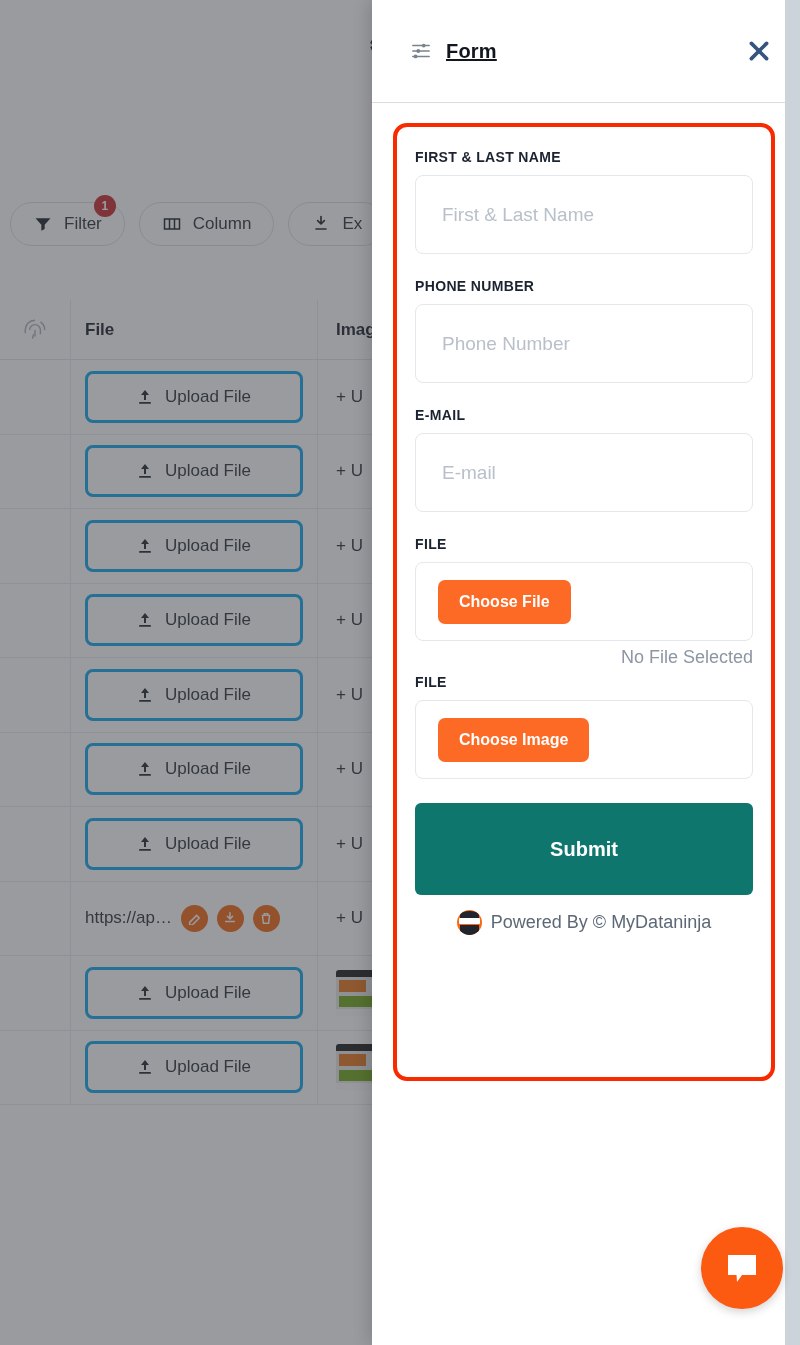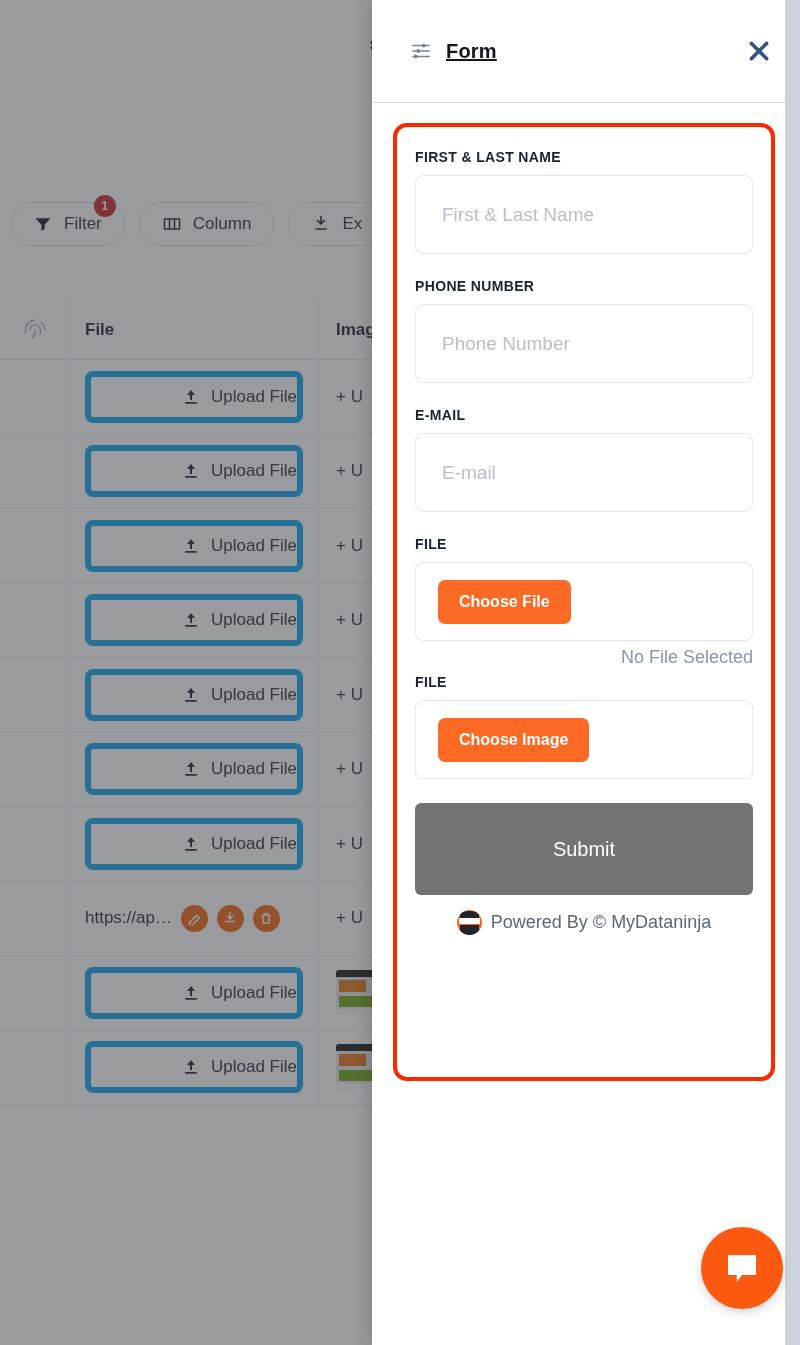--- a/index.html
+++ b/index.html
@@ -51,22 +51,22 @@
     display: flex; height: 74.5px; border-bottom: 1px solid #e9ebee; align-items: center;
   }
   .thead { height: 60px; border-bottom: 1px solid #e1e4e8; font-weight: bold; color: #1a1f28; font-size: 17px; }
   .c-check { width: 70px; display: flex; justify-content: center; align-items: center; }
   .c-file  { width: 247px; border-left: 1px solid #e9ebee; display:flex; align-items:center; justify-content:center; height:100%; }
   .c-img   { flex: 1; border-left: 1px solid #e9ebee; display:flex; align-items:center; padding-left: 18px; height:100%; gap:12px; }
   .thead .c-file, .thead .c-img { justify-content: flex-start; padding-left: 14px; }
   .thead .c-img { padding-left: 18px; }
 
   .upload-btn {
-    width: 218px; height: 52px; border: 6px solid #0ea5e9; border-radius: 8px;
-    background: #fff; display: flex; align-items: center; justify-content: flex-end;
+    width: 218px; height: 52px; border: 3px solid #0ea5e9; border-radius: 8px;
+    background: #fff; display: flex; align-items: center; justify-content: center;
     gap: 12px; font-size: 17px; color: #2b3038;
   }
   .upimg { font-size: 17px; color: #2b3038; white-space: nowrap; }
   .urlcell { display:flex; align-items:center; gap: 9px; padding-left: 14px; width:247px;
              border-left:1px solid #e9ebee; height:100%; }
   .urltext { font-size: 17px; color: #2b3038; white-space: nowrap; }
   .act {
     width: 27px; height: 27px; border-radius: 50%; background: #f2650f;
     display: flex; align-items: center; justify-content: center; color: #fff;
   }
@@ -121,22 +121,22 @@
   }
   .orange-btn {
     background: #fc6a26; color: #fff; border: none; border-radius: 7px;
     font-size: 16px; font-weight: bold; padding: 13px 21px; cursor: pointer;
     font-family: "Liberation Sans", sans-serif;
   }
   .nofile {
     text-align: right; font-size: 18px; color: #8d96a3; margin-top: 6px;
   }
   #submit-btn {
-    width: 100%; height: 92px; background: #737373; color: #fff;
-    border: none; border-radius: 6px; font-size: 20px; font-weight: normal;
+    width: 100%; height: 92px; background: #0f766e; color: #fff;
+    border: none; border-radius: 6px; font-size: 20px; font-weight: bold;
     cursor: pointer; margin-top: 24px; font-family: "Liberation Sans", sans-serif;
   }
   #powered {
     display: flex; align-items: center; justify-content: center; gap: 9px;
     margin-top: 15px; margin-bottom: 16px; font-size: 18px; color: #5c6876;
   }
   .ninja {
     width: 25px; height: 25px; border-radius: 50%; background: #f96815;
     position: relative; overflow: hidden; flex: none;
   }

